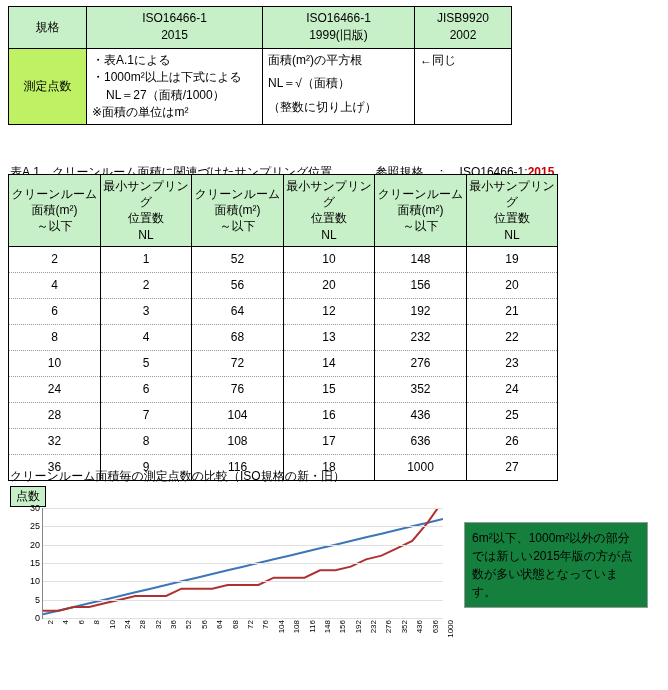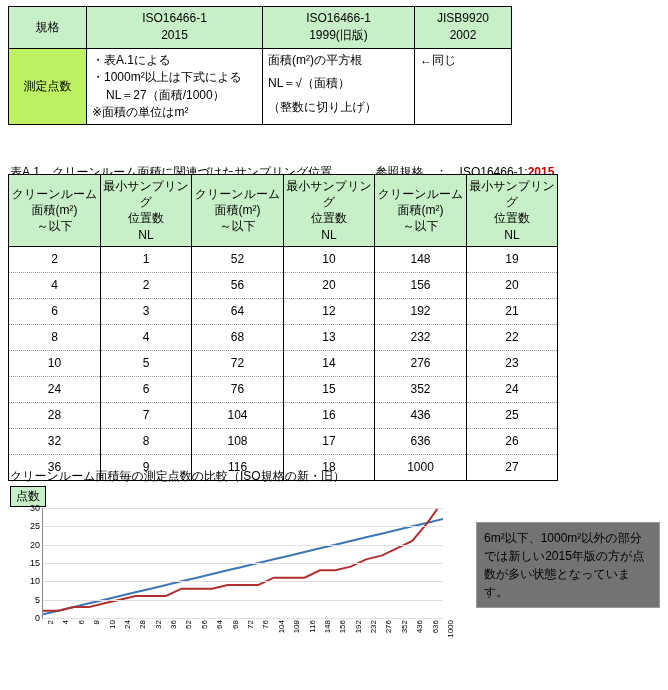--- a/index.html
+++ b/index.html
@@ -139,24 +139,24 @@
   .xlabel{
     position:absolute;left:384px;top:162px;
     background:#c8f0c8;
     border:1px solid #000;
     font-size:12px;
     padding:2px 6px;
   }
 
   
   .note{
-    position:absolute;left:476px;top:522px;
+    position:absolute;left:464px;top:522px;
     width:168px;
     border:1px solid #999;
-    background:#737373;
+    background:#15803d;
     font-size:12px;
     line-height:1.5;
     padding:6px 7px;
   }
 </style>
 </head>
 <body>
 
 <table class="std-table">
   <colgroup>

